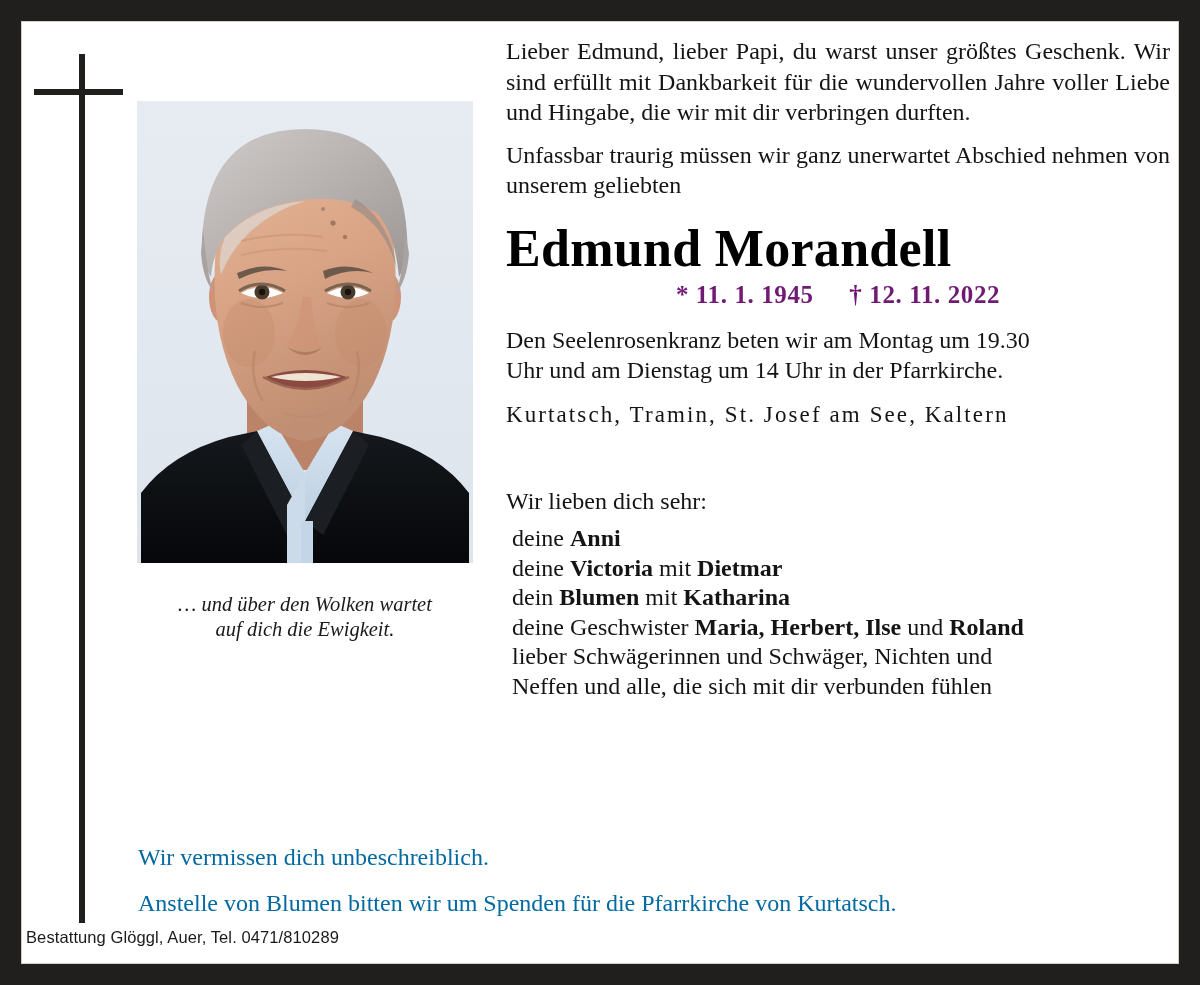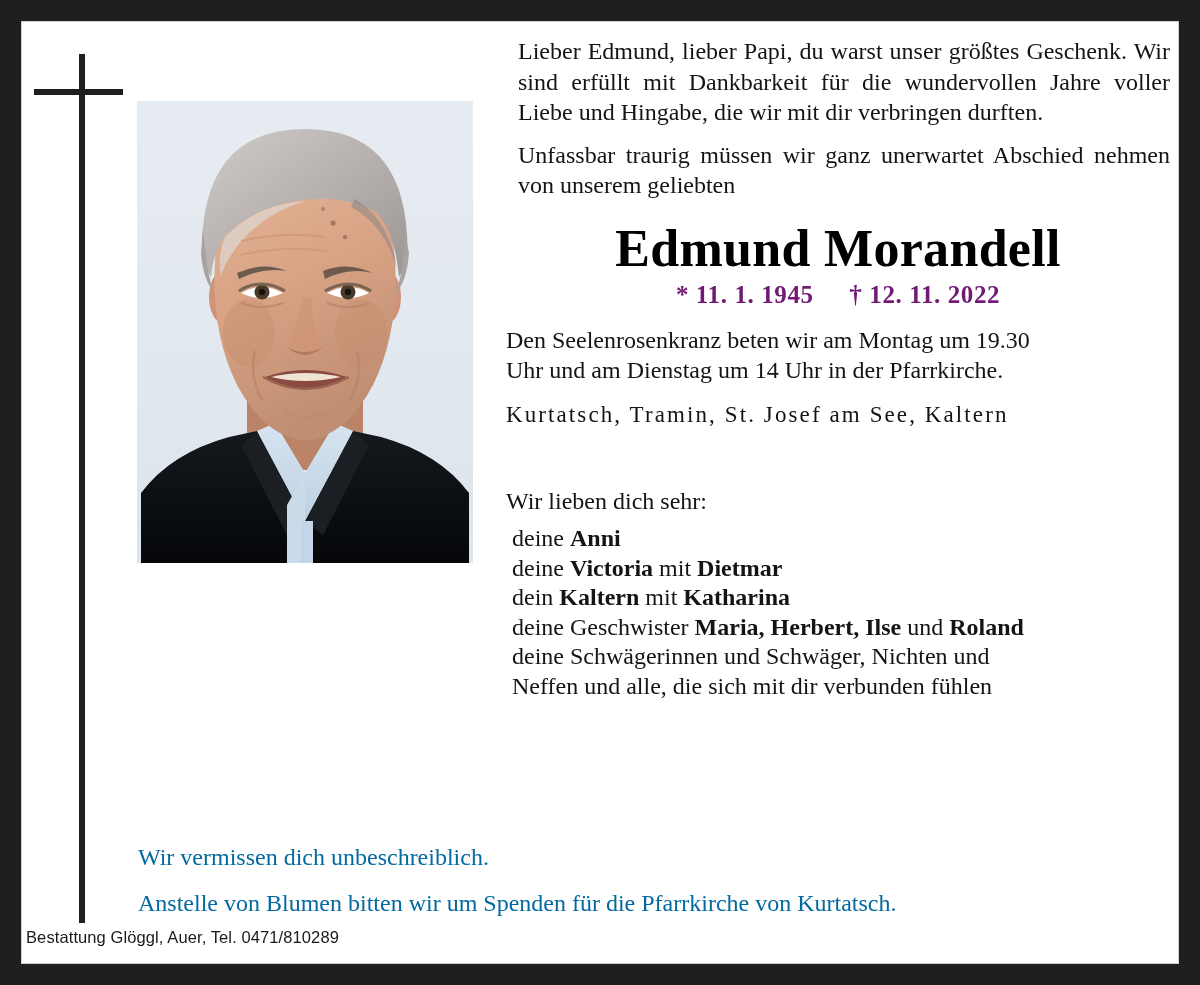--- a/index.html
+++ b/index.html
@@ -77,33 +77,33 @@
     position: absolute;
     left: 484px;
     top: 14px;
     width: 664px;
     color: #141414;
   }
   .para {
     font-size: 24px;
     line-height: 30.5px;
     text-align: justify;
-    margin: 0 0 12px 12px;
+    margin: 0 0 12px 0;
     hyphens: manual;
   }
   .para-nofill {
     font-size: 24px;
     line-height: 30.5px;
     text-align: left;
     margin: 0;
   }
   .deceased-name {
     font-size: 52px;
     font-weight: bold;
-    text-align: center;
+    text-align: left;
     letter-spacing: 0.3px;
     line-height: 60px;
     margin: 18px 0 2px 0;
     color: #000000;
   }
   .dates {
     font-size: 25px;
     font-weight: bold;
     text-align: center;
     letter-spacing: 0.6px;
@@ -261,20 +261,24 @@
           <path d="M148 312 Q168 320 190 312" stroke="#bb8a6e" stroke-width="2" fill="none" opacity="0.6"></path>
 
           <circle cx="196" cy="122" r="2.6" fill="#8a6a52" opacity="0.75"></circle>
           <circle cx="208" cy="136" r="2.2" fill="#8a6a52" opacity="0.7"></circle>
           <circle cx="186" cy="108" r="2" fill="#8a6a52" opacity="0.6"></circle>
           <path d="M104 140 Q146 130 186 136" stroke="#c08a6c" stroke-width="2" fill="none" opacity="0.45"></path>
           <path d="M104 154 Q146 144 190 150" stroke="#c08a6c" stroke-width="2" fill="none" opacity="0.4"></path>
         </svg>
       </div>
 
+      <div class="photo-caption">
+        <div>… und über den Wolken wartet</div>
+        <div>auf dich die Ewigkeit.</div>
+      </div>
 
       <div class="col-right">
 
         <p class="para">Lieber Edmund, lieber Papi, du warst unser größtes Geschenk. Wir sind erfüllt mit Dankbarkeit für die wun­dervollen Jahre voller Liebe und Hingabe, die wir mit dir verbringen durften.</p>
         <p class="para">Unfassbar traurig müssen wir ganz unerwartet Ab­schied nehmen von unserem geliebten</p>
 
         <div class="deceased-name">Edmund Morandell</div>
 
         <div class="dates">
           <span>*</span>
@@ -288,23 +292,23 @@
         <p class="para-nofill">Den Seelenrosenkranz beten wir am Montag um 19.30</p>
         <p class="para-nofill">Uhr und am Dienstag um 14 Uhr in der Pfarrkirche.</p>
 
         <p class="places">Kurtatsch, Tramin, St. Josef am See, Kaltern</p>
 
         <p class="love-intro">Wir lieben dich sehr:</p>
 
         <ul class="family-list">
           <li><span>deine </span><b>Anni</b><span></span><b></b></li>
           <li><span>deine </span><b>Victoria</b><span> mit </span><b>Dietmar</b></li>
-          <li><span>dein </span><b>Kaltern</b><span> mit </span><b>Katharina</b></li>
+          <li><span>dein </span><b>Blumen</b><span> mit </span><b>Katharina</b></li>
           <li><span>deine Geschwister </span><b>Maria, Herbert, Ilse</b><span> und </span><b>Roland</b></li>
-          <li>deine Schwägerinnen und Schwäger, Nichten und</li>
+          <li>lieber Schwägerinnen und Schwäger, Nichten und</li>
           <li>Neffen und alle, die sich mit dir verbunden fühlen</li>
         </ul>
 
       </div>
 
       <div class="bottom-block">
         <p class="bottom-line1">Wir vermissen dich unbeschreiblich.</p>
         <p class="bottom-line2">Anstelle von Blumen bitten wir um Spenden für die Pfarrkirche von Kurtatsch.</p>
         <p class="bottom-line2">Allen, die unseren Liebsten auf seinem letzten Weg begleiten, ein herzliches Danke.</p>
       </div>

